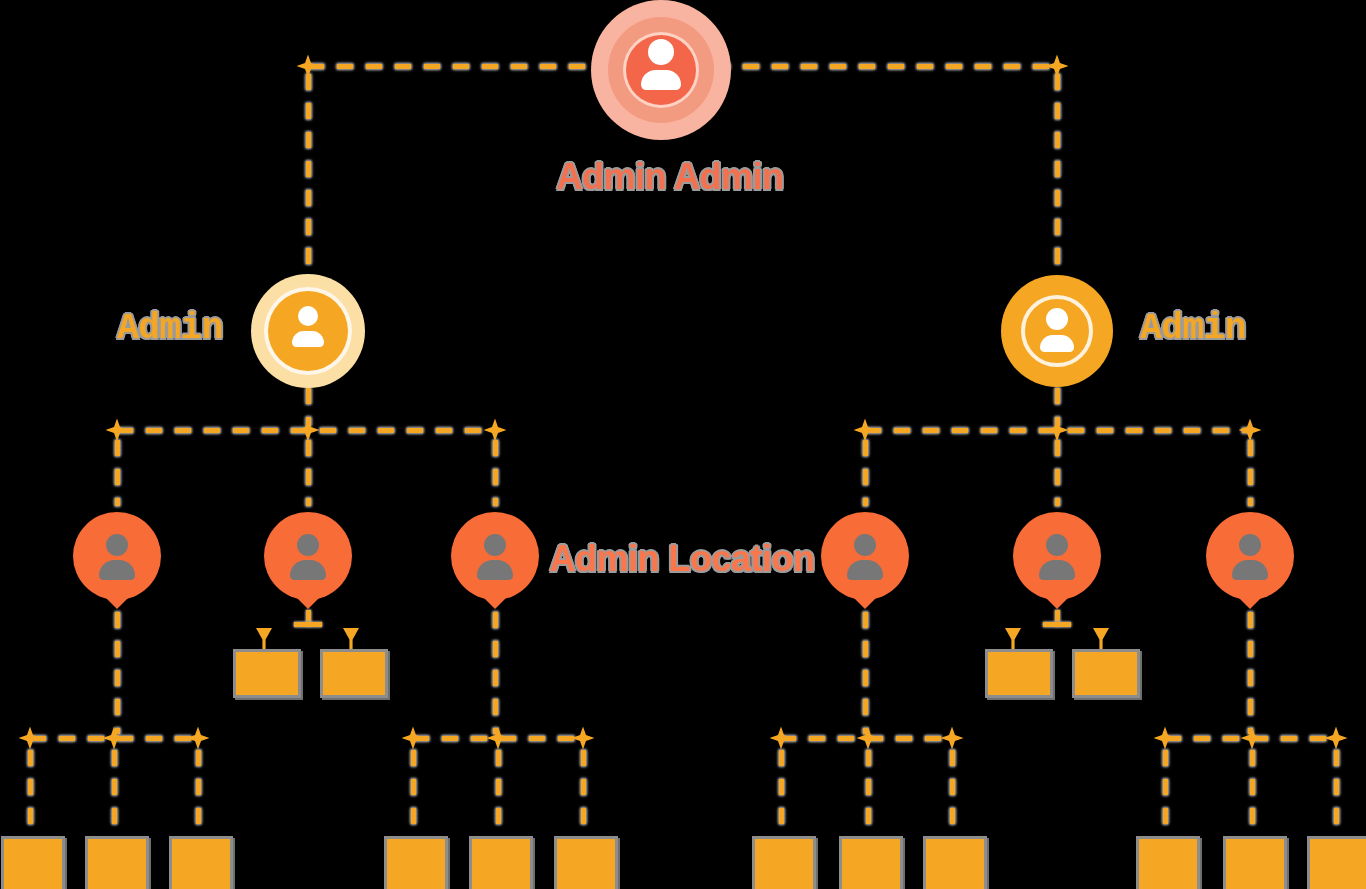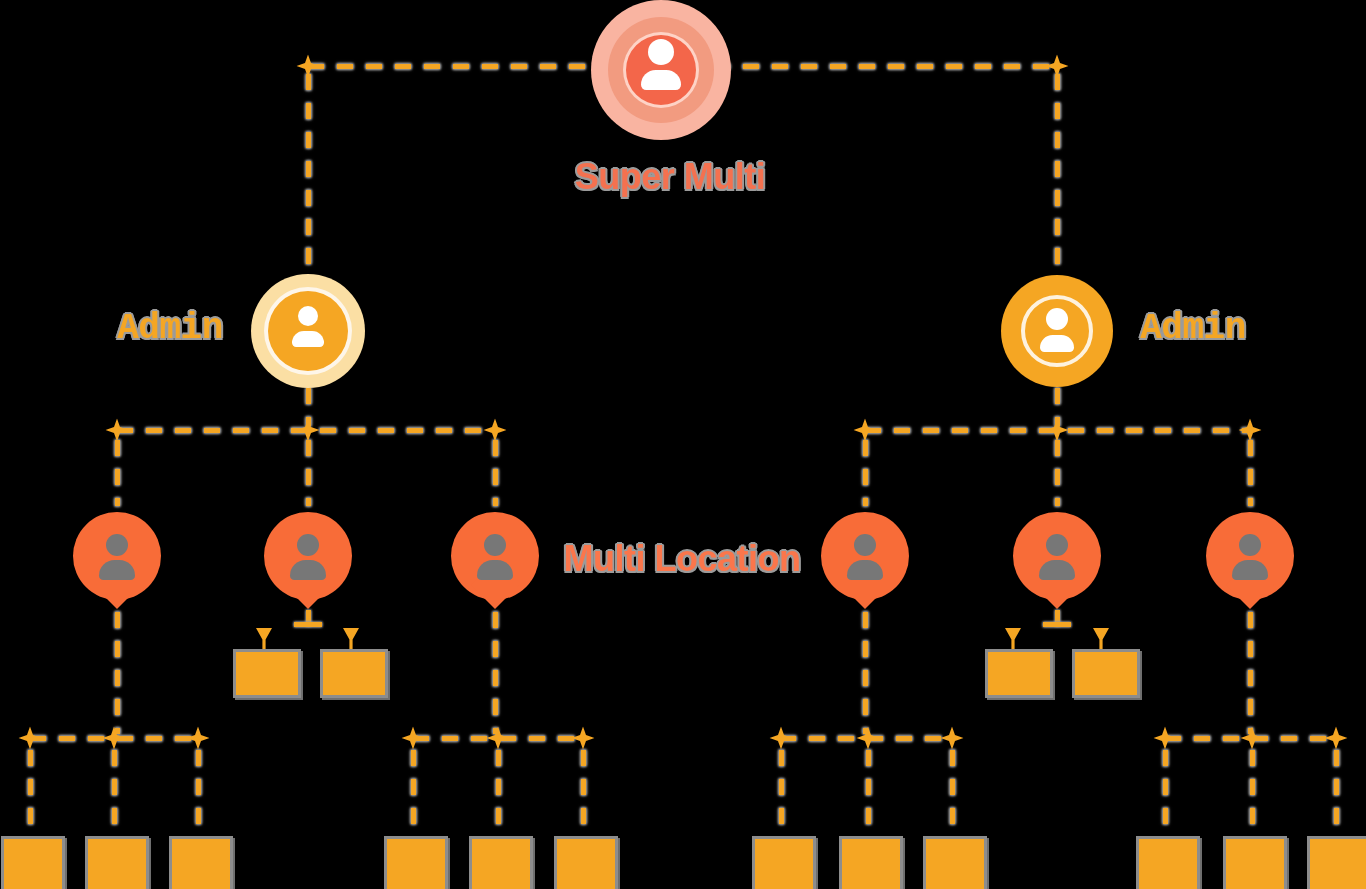--- a/index.html
+++ b/index.html
@@ -68,24 +68,24 @@
     <div class="person-body" style="left:41px;top:57px;width:32px;height:16px;"></div>
   </div>
 
   <div class="icon-wrap" style="left:1001px;top:275px;width:112px;height:112px;">
     <div class="disc" style="left:0;top:0;width:112px;height:112px;background:var(--amber,#F5A623);"></div>
     <div class="disc" style="left:20px;top:20px;width:64px;height:64px;background:transparent;border:4px solid rgba(255,255,255,.85);"></div>
     <div class="person-head" style="left:45px;top:33px;width:22px;height:22px;"></div>
     <div class="person-body" style="left:39px;top:60px;width:34px;height:17px;"></div>
   </div>
 
-  <div class="lbl lbl-red" style="left:670px;top:156px;">Super Multi</div>
+  <div class="lbl lbl-red" style="left:670px;top:156px;">Admin Admin</div>
   <div class="lbl lbl-amber" style="left:170px;top:308px;">Admin</div>
   <div class="lbl lbl-amber" style="left:1193px;top:308px;">Admin</div>
-  <div class="lbl lbl-orange" style="left:682px;top:538px;">Multi Location</div>
+  <div class="lbl lbl-orange" style="left:682px;top:538px;">Admin Location</div>
 
 <div class="hline" style="left: 308px; top: 64px; width: 750px;"></div>
     <div class="hline" style="left: 117px; top: 428px; width: 378px;"></div>
     <div class="hline" style="left: 865px; top: 428px; width: 385px;"></div>
     <div class="hline" style="left: 30px; top: 736px; width: 168px;"></div>
     <div class="hline" style="left: 413px; top: 736px; width: 170px;"></div>
     <div class="hline" style="left: 780px; top: 736px; width: 172px;"></div>
     <div class="hline" style="left: 1165px; top: 736px; width: 171px;"></div>
     <div class="vline" style="left: 305.5px; top: 74px; height: 200px;"></div>
     <div class="vline" style="left: 1054.5px; top: 74px; height: 200px;"></div>

